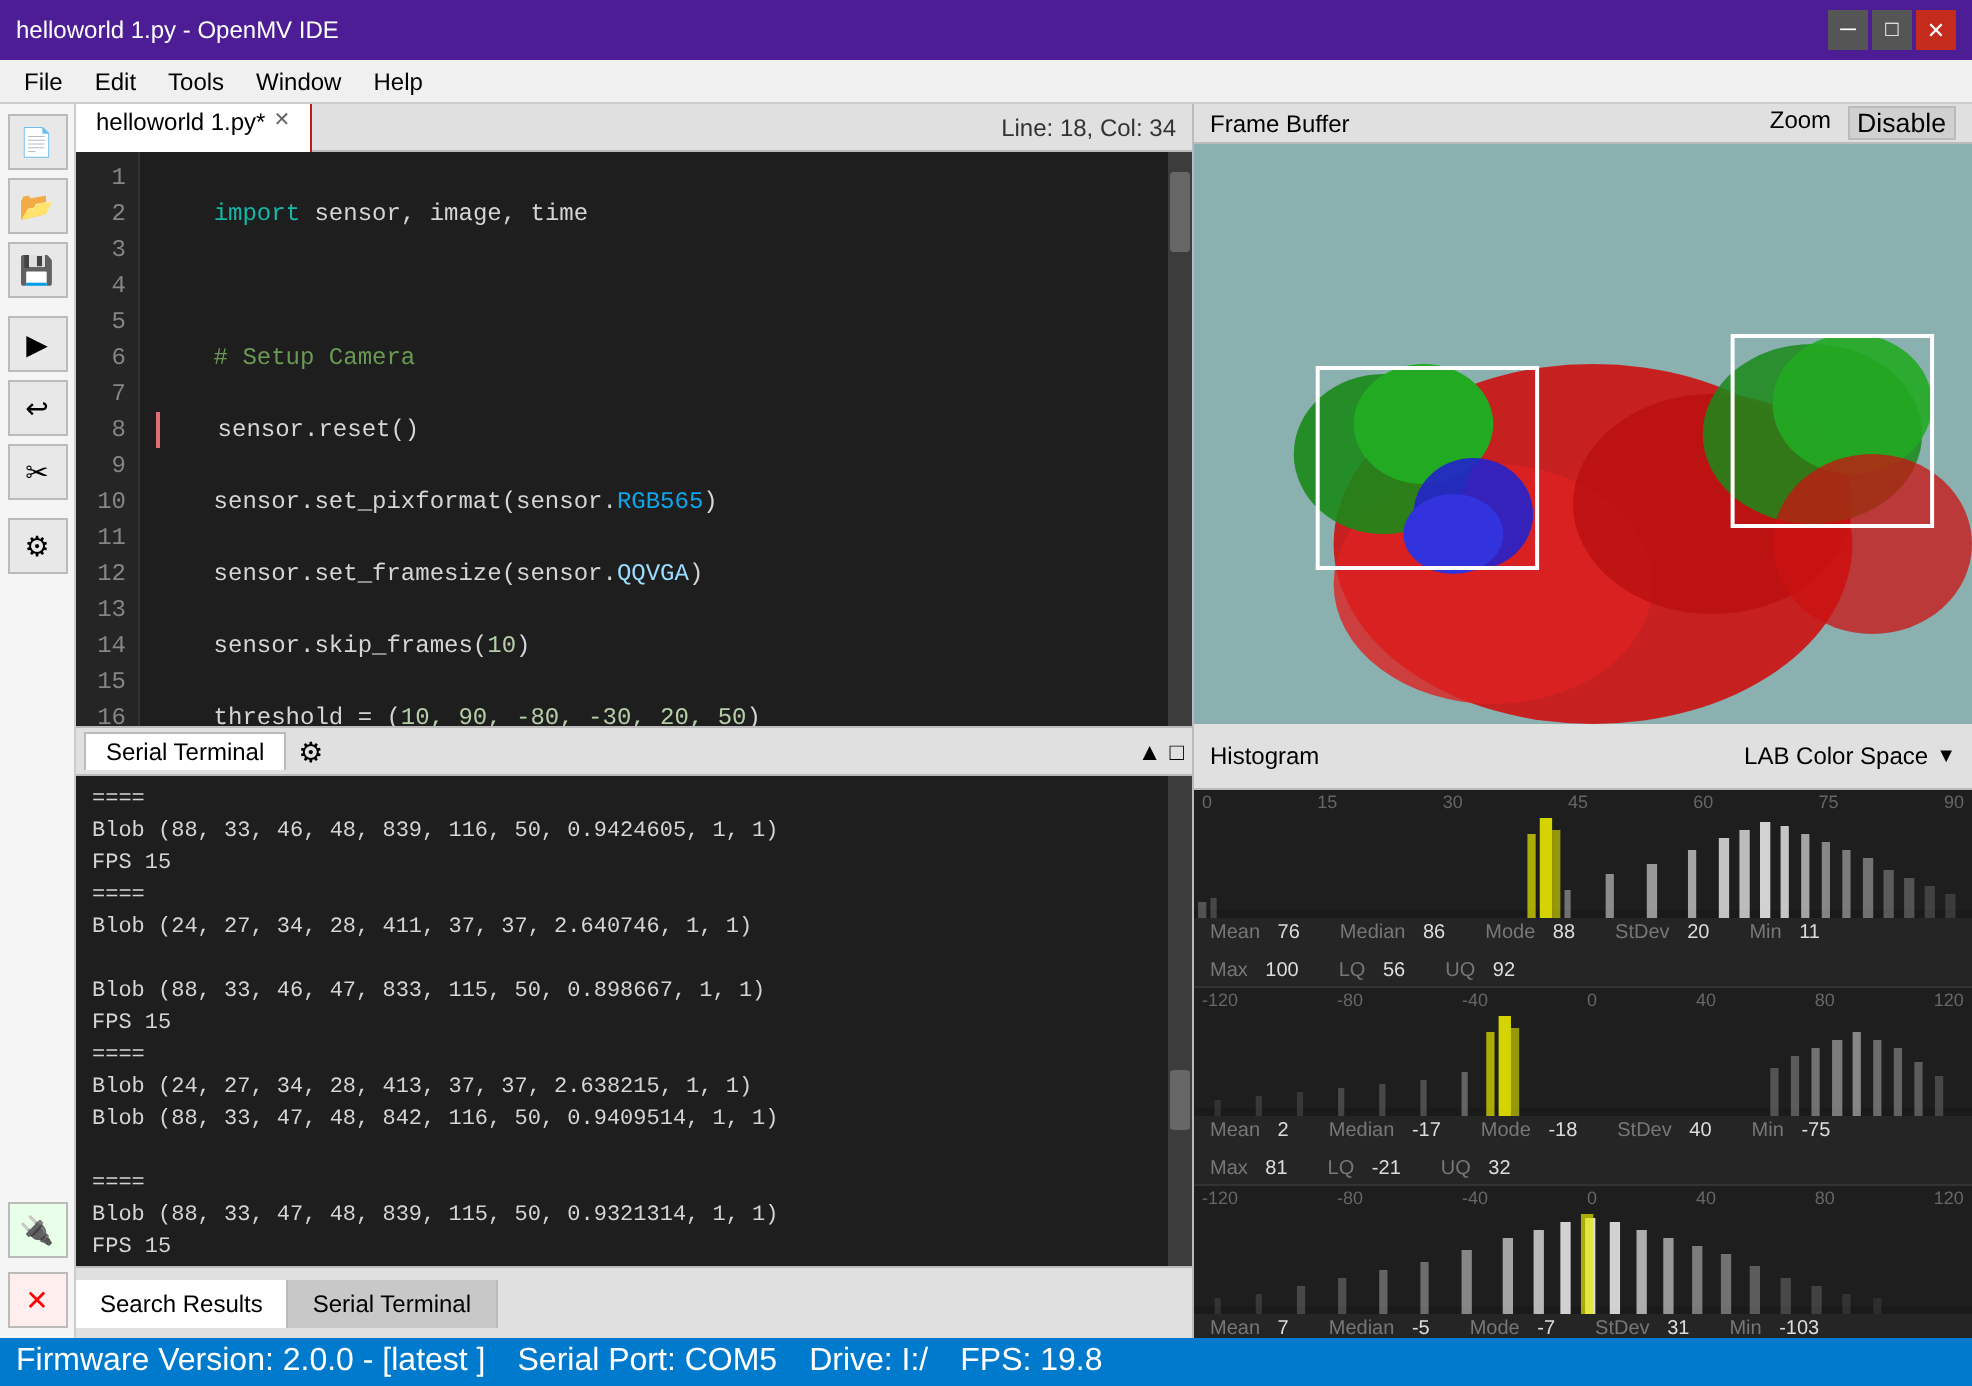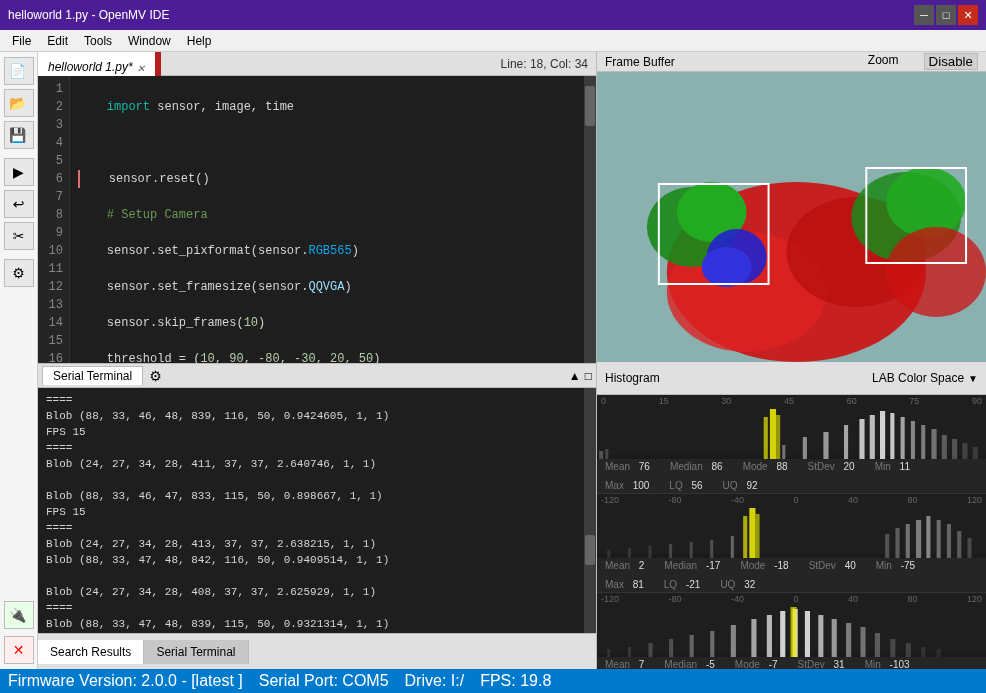--- a/index.html
+++ b/index.html
@@ -83,26 +83,25 @@
     #tab-bar {
       background: #e0e0e0;
       border-bottom: 1px solid #bbb;
       display: flex;
       align-items: center;
       height: 24px;
     }
     .tab {
       padding: 2px 10px;
       background: #c8c8c8;
-      border-right: 6px solid #b91c1c;
+      border-right: 1px solid #b91c1c;
       cursor: pointer;
       font-size: 12px;
-      display: flex; align-items: flex-end; gap: 4px;
+      display: flex; align-items: flex-start; gap: 4px;
       height: 24px;
-      font-style: italic;
     }
     .tab.active { background: #fff; }
     .tab .close-tab { font-size: 10px; cursor: pointer; color: #666; }
     .tab-info {
       margin-left: auto;
       padding-right: 8px;
       font-size: 12px;
       color: #333;
     }
 
@@ -290,21 +289,21 @@
       height: 12px;
       align-items: center;
     }
 
     
     #fb-svg {
       width: 100%;
       height: 100%;
     }
 
-    .zoom-controls { display: flex; gap: 25px; font-size: 12px; }
+    .zoom-controls { display: flex; gap: 8px; font-size: 12px; }
     .zoom-btn { cursor: pointer; padding: 0 4px; background: #d0d0d0; border: 1px solid #bbb; }
 
     .chevron { font-size: 10px; }
 
     
     .vscroll {
       width: 12px;
       background: #3c3c3c;
       position: relative;
     }
@@ -378,22 +377,22 @@
           <div>12</div>
           <div>13</div>
           <div>14</div>
           <div>15</div>
         <div>16</div>
           <div>17</div>
       </div>
       <div id="code-content">
 <div class="code-line"><span style="color:#d4d4d4">    </span><span class="kw">import</span><span> sensor, image, time</span></div>
 <div class="code-line"></div>
+<div class="code-line"><span class="cm">    # Setup Camera</span></div>
 <div class="code-line" style="border-left:2px solid #e06c75"><span>    sensor.reset()</span></div>
-<div class="code-line"><span class="cm">    # Setup Camera</span></div>
 <div class="code-line"><span>    sensor.set_pixformat(sensor.</span><span style="color:#0ea5e9">RGB565</span><span>)</span></div>
 <div class="code-line"><span>    sensor.set_framesize(sensor.</span><span style="color:#9cdcfe">QQVGA</span><span>)</span></div>
 <div class="code-line"><span>    sensor.skip_frames(</span><span class="num">10</span><span>)</span></div>
 <div class="code-line"><span>    threshold = (</span><span class="num">10, 90, -80, -30, 20, 50</span><span>)</span></div>
 
 
 
 
 
 
@@ -426,21 +425,20 @@
           <div>FPS 15</div>
           <div>====</div>
           <div>Blob (24, 27, 34, 28, 411, 37, 37, 2.640746, 1, 1)</div>
           <div>&nbsp;</div>
           <div>Blob (88, 33, 46, 47, 833, 115, 50, 0.898667, 1, 1)</div>
           <div>FPS 15</div>
           <div>====</div>
           <div>Blob (24, 27, 34, 28, 413, 37, 37, 2.638215, 1, 1)</div>
           <div>Blob (88, 33, 47, 48, 842, 116, 50, 0.9409514, 1, 1)</div>
           <div>&nbsp;</div>
-          <div>Blob (24, 27, 34, 28, 408, 37, 37, 2.625929, 1, 1)</div>
           <div>====</div>
           <div>Blob (88, 33, 47, 48, 839, 115, 50, 0.9321314, 1, 1)</div>
           <div>FPS 15</div>
         </div>
         <div class="vscroll">
           <div class="vscroll-thumb" style="top:60%; height:30px;"></div>
         </div>
       </div>
     </div>
 

